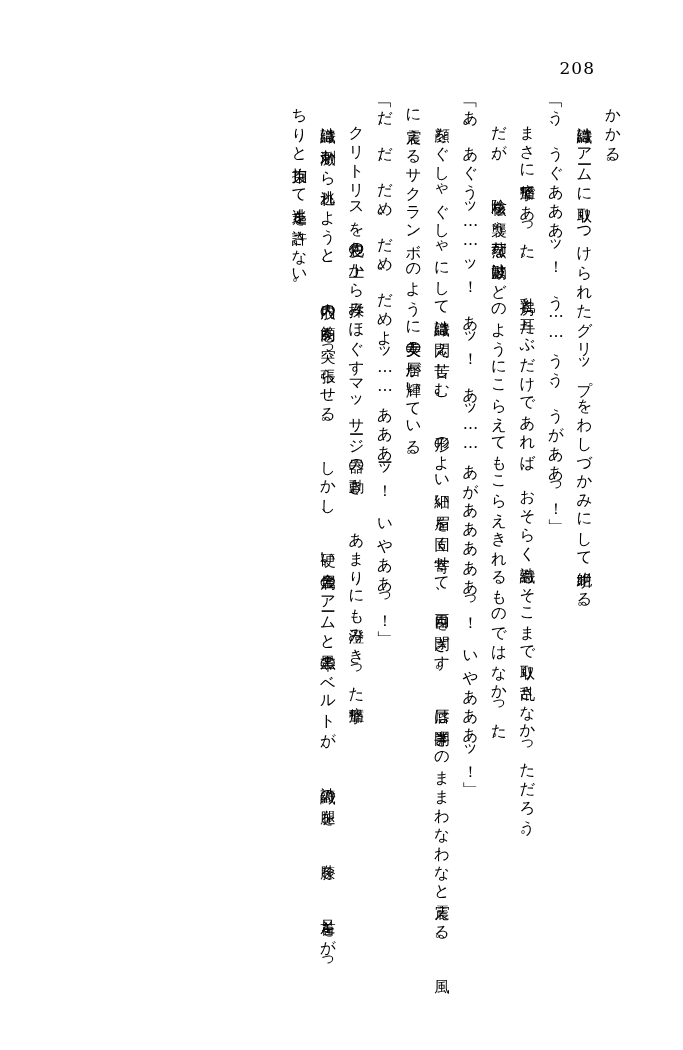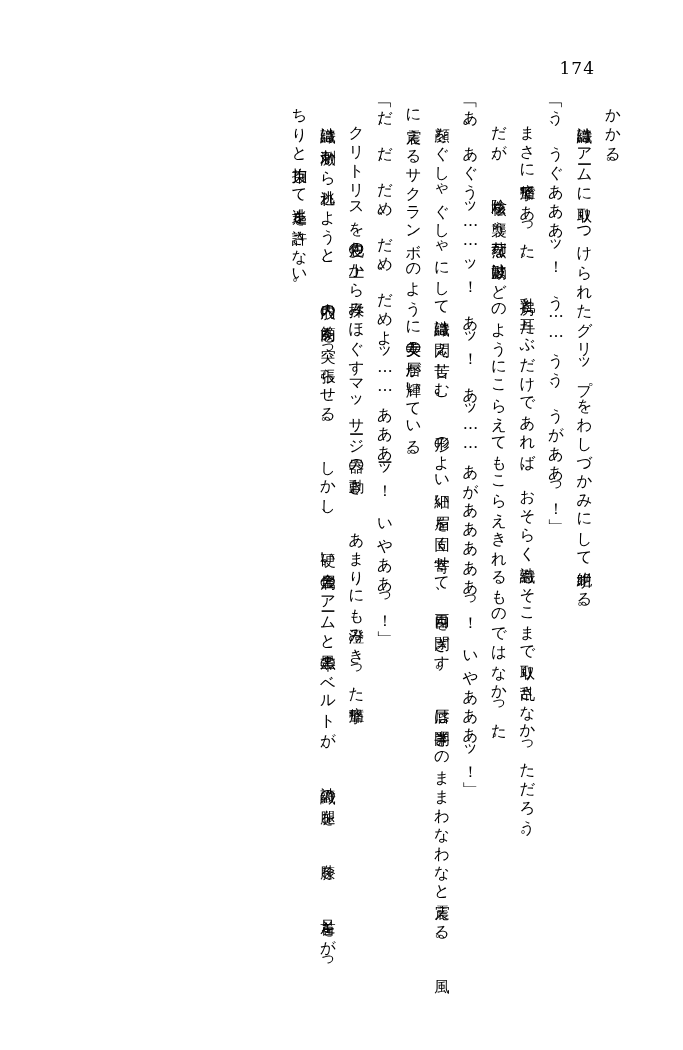--- a/index.html
+++ b/index.html
@@ -48,21 +48,21 @@
     margin: 0;
     padding: 0;
     writing-mode: vertical-rl;
   }
 </style>
 </head>
 <body>
 
 <div class="page">
 
-  <div class="page-number">174</div>
+  <div class="page-number">208</div>
 
   <div class="text-body">
     <p class="para">かかる。</p>
     <p class="para">　詩織はアームに取りつけられたグリップをわしづかみにして絶叫する。</p>
     <p class="para">「う、うぐあああッ！　う……うう、うがああっ！」</p>
     <p class="para">　まさに痛撃であった。　乳房と耳たぶだけであれば、おそらく詩織もそこまで取り乱さなかっただろう。</p>
     <p class="para">　だが、　陰核を襲う苛烈な波動はどのようにこらえてもこらえきれるものではなかった。</p>
     <p class="para">「あ、あぐうッ……ッ！　あッ！　あッ……あがあああああっ！　いやあああッ！」</p>
     <p class="para">　顔をぐしゃぐしゃにして詩織は悶え苦しむ。　形のよい細い眉を固く寄せて、両目を閉ざす。　唇は半開きのままわなわなと震える。　風に震えるサクランボのように美女の唇が輝いている。</p>
     <p class="para">「だ、だ、だめ、だめ、だめよッ……あああーッ！　いやああっ！」</p>

